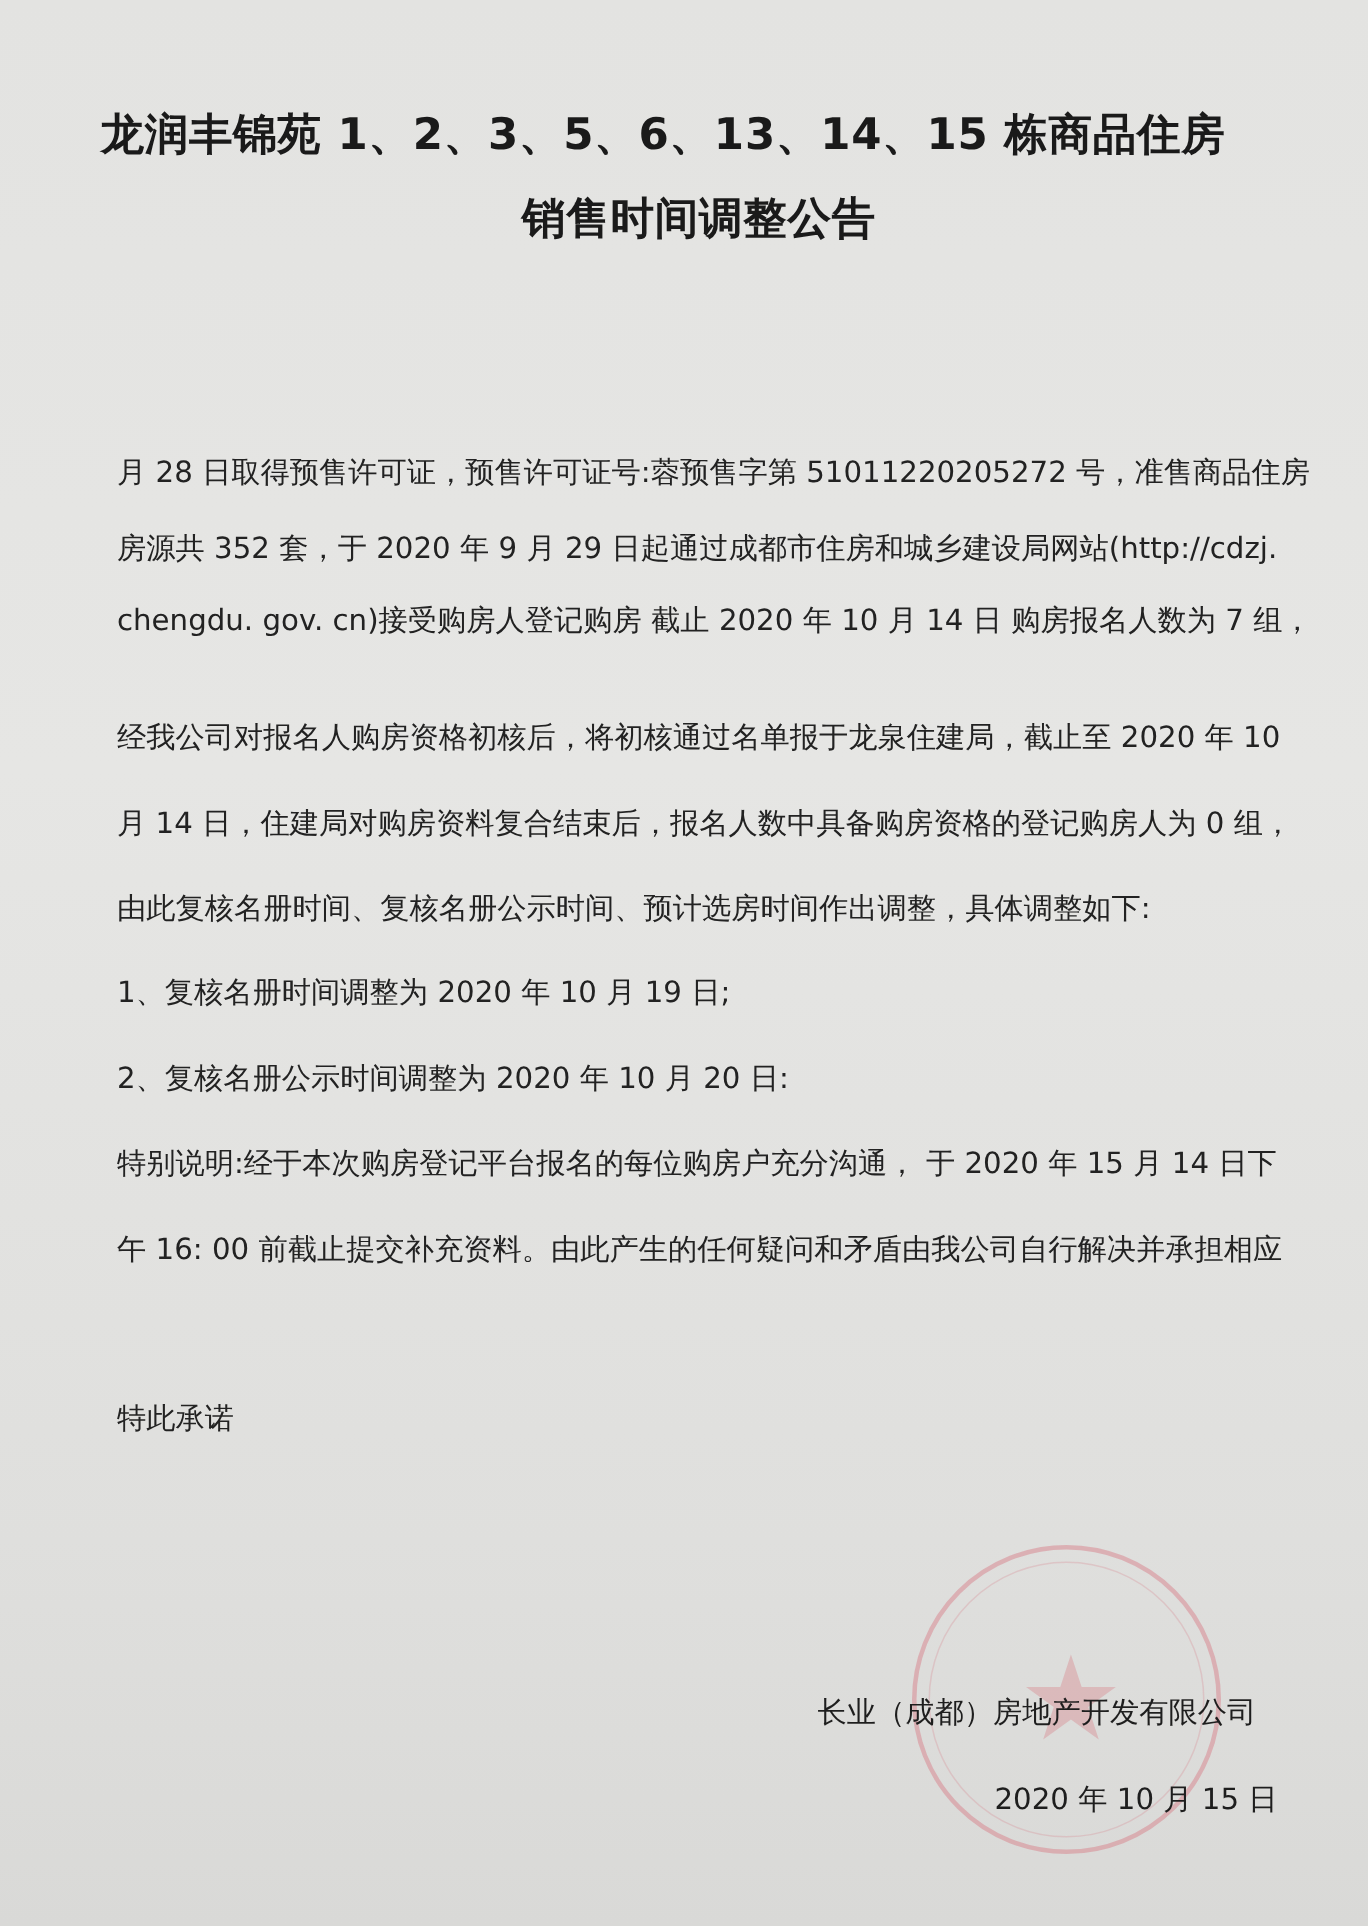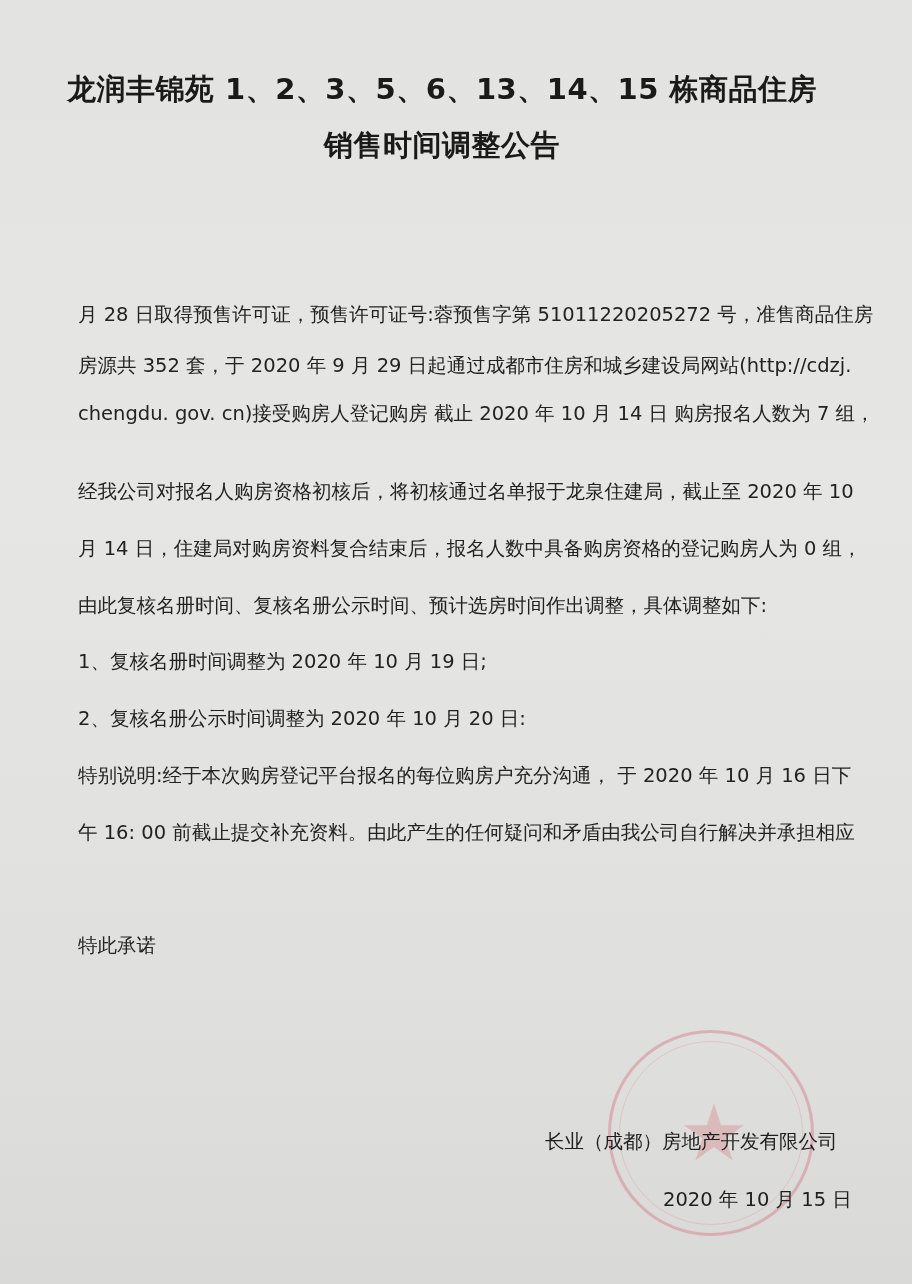--- a/index.html
+++ b/index.html
@@ -24,21 +24,21 @@
     .title {
       position: absolute;
       left: 0; width: 884px;
       text-align: center;
       font-weight: bold;
       font-size: 29px;
       letter-spacing: 0.5px;
       color: #1a1a1a;
     }
     .title.l1 { top: 70px; }
-    .title.l2 { top: 126px; }
+    .title.l2 { top: 126px; padding-left: 24px; }
     .line {
       position: absolute;
       left: 78px;
       font-size: 19.5px;
       white-space: nowrap;
       color: #222;
     }
     .stamp {
       position: absolute;
       left: 608px;
@@ -81,21 +81,21 @@
   <div class="title l2">销售时间调整公告</div>
 
   <div class="line" style="top:301px;">月 28 日取得预售许可证，预售许可证号:蓉预售字第 51011220205272 号，准售商品住房</div>
   <div class="line" style="top:352px;">房源共 352 套，于 2020 年 9 月 29 日起通过成都市住房和城乡建设局网站(http://cdzj.</div>
   <div class="line" style="top:400px;">chengdu. gov. cn)接受购房人登记购房 截止 2020 年 10 月 14 日 购房报名人数为 7 组，</div>
   <div class="line" style="top:478px;">经我公司对报名人购房资格初核后，将初核通过名单报于龙泉住建局，截止至 2020 年 10</div>
   <div class="line" style="top:535px;">月 14 日，住建局对购房资料复合结束后，报名人数中具备购房资格的登记购房人为 0 组，</div>
   <div class="line" style="top:592px;">由此复核名册时间、复核名册公示时间、预计选房时间作出调整，具体调整如下:</div>
   <div class="line" style="top:648px;">1、复核名册时间调整为 2020 年 10 月 19 日;</div>
   <div class="line" style="top:705px;">2、复核名册公示时间调整为 2020 年 10 月 20 日:</div>
-  <div class="line" style="top:762px;">特别说明:经于本次购房登记平台报名的每位购房户充分沟通， 于 2020 年 10 月 16 日下</div>
+  <div class="line" style="top:762px;">特别说明:经于本次购房登记平台报名的每位购房户充分沟通， 于 2020 年 15 月 14 日下</div>
   <div class="line" style="top:819px;">午 16: 00 前截止提交补充资料。由此产生的任何疑问和矛盾由我公司自行解决并承担相应</div>
   <div class="line" style="top:932px;">特此承诺</div>
 
   <div class="stamp">
     <div class="stamp-inner"></div>
     <div class="stamp-star">★</div>
   </div>
 
   <div class="sig" style="left:545px; top:1112px;">长业（成都）房地产开发有限公司</div>
   <div class="sig" style="left:663px; top:1170px;">2020 年 10 月 15 日</div>

